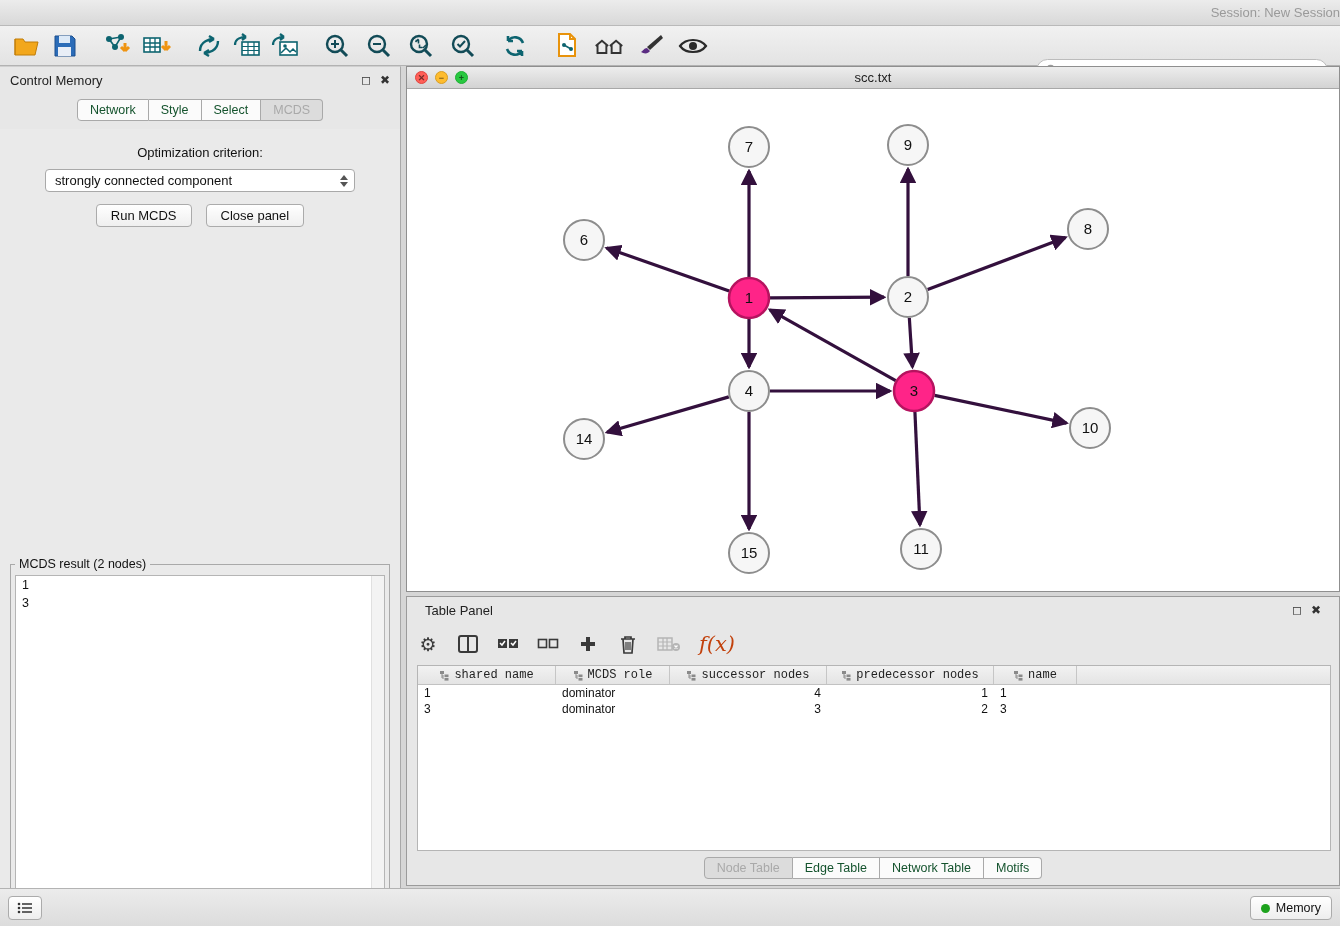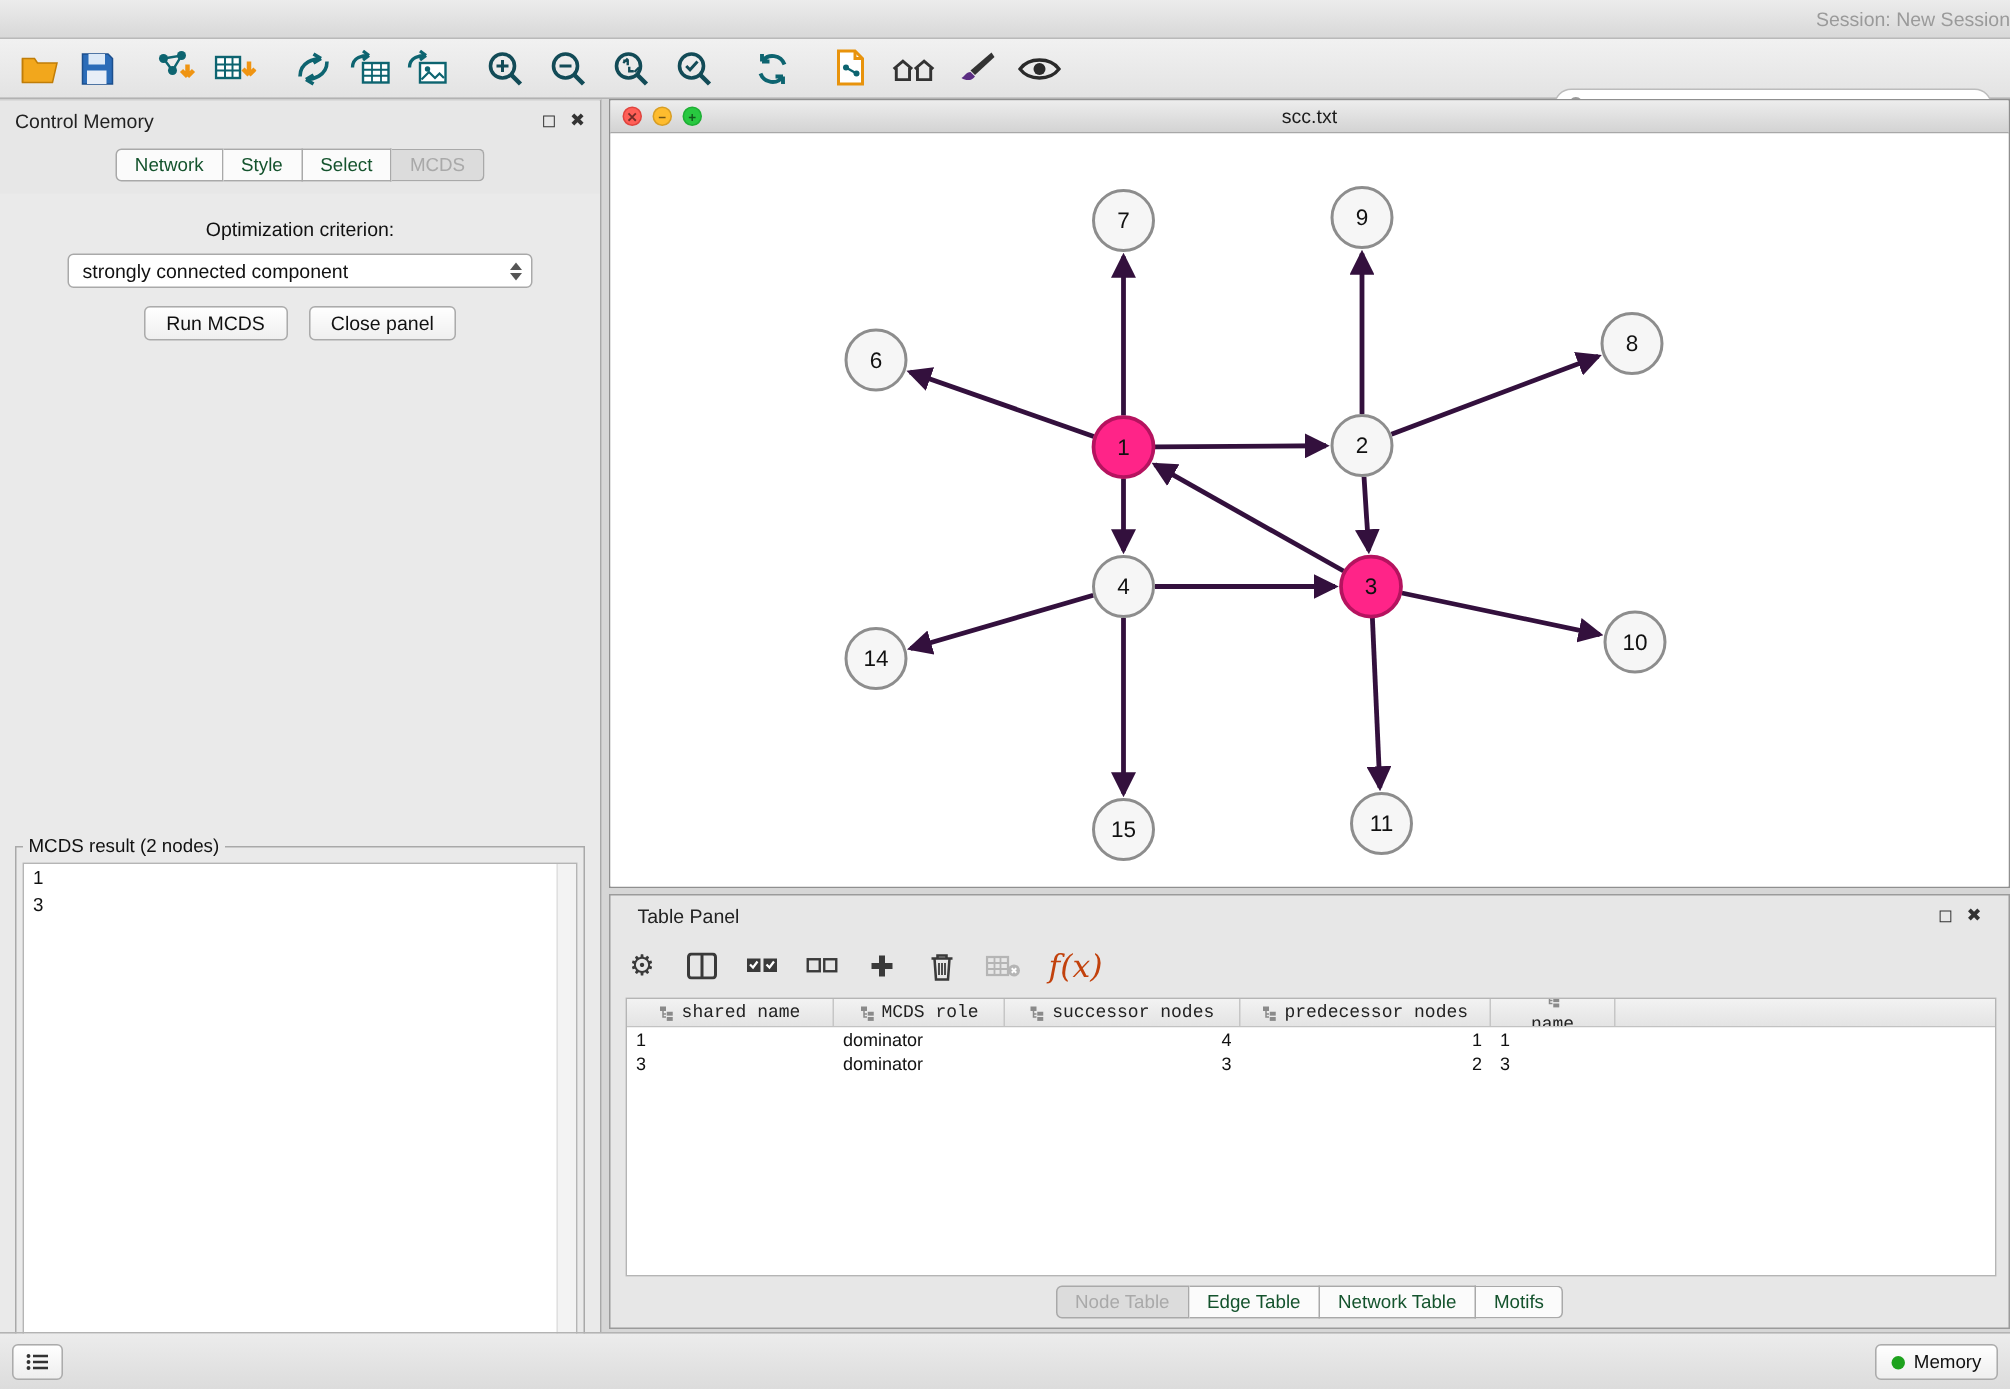--- a/index.html
+++ b/index.html
@@ -444,21 +444,21 @@
           <span>
             <svg width="11" height="11" viewBox="0 0 11 11">
               <rect x="1" y="1" width="4" height="3" fill="#8a8a8a"></rect>
               <path d="M3 4 v4 h2 M3 6 h2" stroke="#8a8a8a" stroke-width="1" fill="none"></path>
               <rect x="5.5" y="4.5" width="4" height="2.6" fill="#8a8a8a"></rect>
               <rect x="5.5" y="8" width="4" height="2.6" fill="#8a8a8a"></rect>
             </svg>
           </span>
           <span>predecessor nodes</span>
         </div>
-        <div class="th" style="width: 83px; flex-direction: column;">
+        <div class="th" style="width: 83px;">
           <span>
             <svg width="11" height="11" viewBox="0 0 11 11">
               <rect x="1" y="1" width="4" height="3" fill="#8a8a8a"></rect>
               <path d="M3 4 v4 h2 M3 6 h2" stroke="#8a8a8a" stroke-width="1" fill="none"></path>
               <rect x="5.5" y="4.5" width="4" height="2.6" fill="#8a8a8a"></rect>
               <rect x="5.5" y="8" width="4" height="2.6" fill="#8a8a8a"></rect>
             </svg>
           </span>
           <span>name</span>
         </div>

